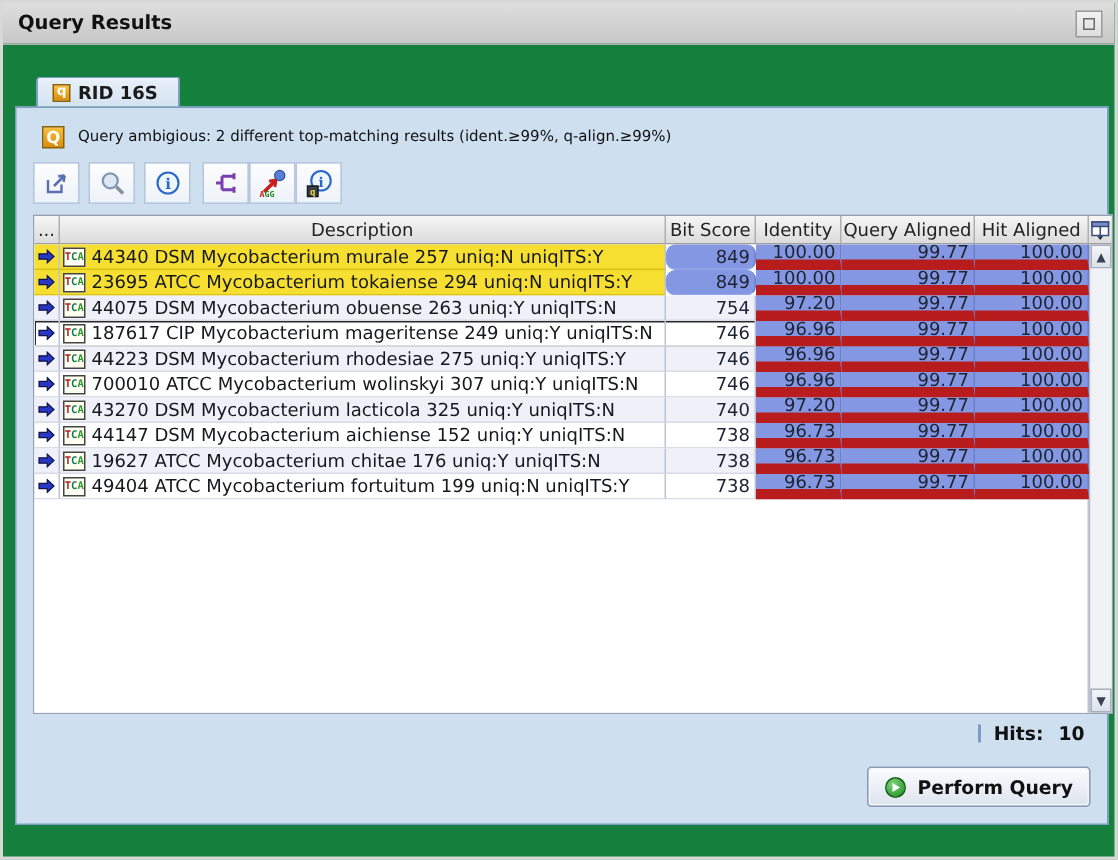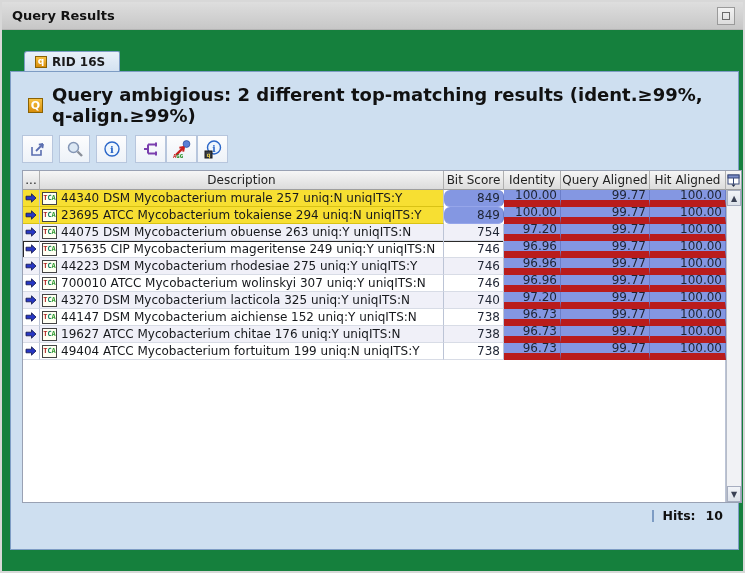--- a/index.html
+++ b/index.html
@@ -55,21 +55,21 @@
   .panel {
     margin:0 8px; width:729px; height:479px;
     background:#cedff0;
     border:1px solid #7d9cc4;
     position:relative; z-index:1;
     padding:0 11px;
   }
 
   .warning-row { display:flex; align-items:center; gap:9px; margin-top:12px; padding-left:6px; }
   .warning-row .q-badge { width:15px; height:15px; font-size:11px; }
-  .warning-text { font-size:18px; font-weight:bold; color:#111; }
+  .warning-text { font-size:10px; font-weight:normal; color:#111; }
 
   
   .toolbar { display:flex; align-items:center; margin-top:9px; }
   .tb-btn {
     width:31px; height:28px;
     border:1px solid #b7c6dd;
     background:linear-gradient(#fdfdfe,#edf2f8);
     display:flex; align-items:center; justify-content:center;
     cursor:pointer;
   }
@@ -325,21 +325,21 @@
       <svg width="12" height="10" viewBox="0 0 12 10">
         <path d="M1 3.2 h5.5 V0.8 L11 5 L6.5 9.2 V6.8 H1 Z" fill="#2736c4" stroke="#101448" stroke-width="0.8"></path>
       </svg>
     </div>
     <div class="td desc c-desc">
       <span class="tca-chip">
                   <span class="t">T</span>
                   <span class="c">C</span>
                   <span class="a">A</span>
                 </span>
-      <span class="desc-text">175635 CIP Mycobacterium mageritense 249 uniq:Y uniqITS:N</span>
+      <span class="desc-text">187617 CIP Mycobacterium mageritense 249 uniq:Y uniqITS:N</span>
     </div>
     <div class="td num bit c-bit">746</div>
     <div class="td num blue c-ident">96.96</div>
     <div class="td num blue c-qal">99.77</div>
     <div class="td num blue c-hal">100.00</div>
   </div>
             <div class="trow stripe">
     <div class="td handle c-handle">
       <svg width="12" height="10" viewBox="0 0 12 10">
         <path d="M1 3.2 h5.5 V0.8 L11 5 L6.5 9.2 V6.8 H1 Z" fill="#2736c4" stroke="#101448" stroke-width="0.8"></path>
@@ -466,15 +466,23 @@
         </div>
       </div>
     </div>
 
     <div class="hits-row">
       <span class="hits-sep"></span>
       <span class="hits-label">Hits:</span>
       <span class="hits-value">10</span>
     </div>
 
+    <div class="action-row">
+      <div class="perform-btn">
+        <span class="play-ico">
+            <span class="tri"></span>
+          </span>
+        <span>Perform Query</span>
+      </div>
+    </div>
 
   </div>
 </div>
 
 </body></html>

